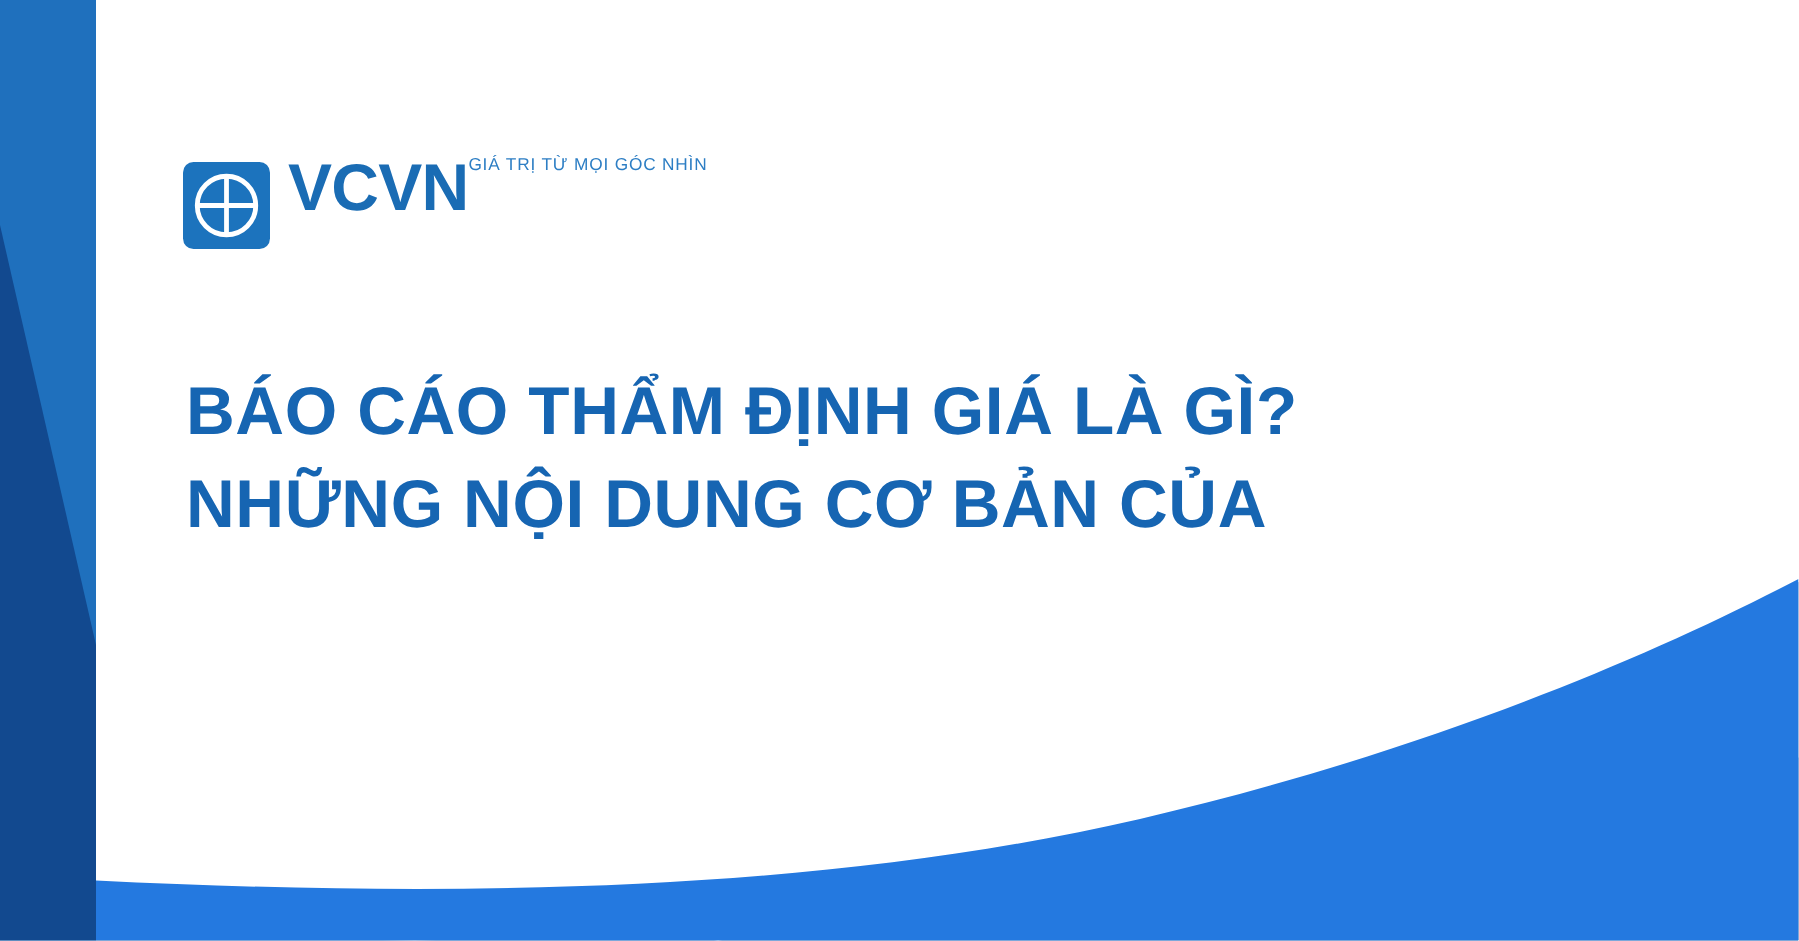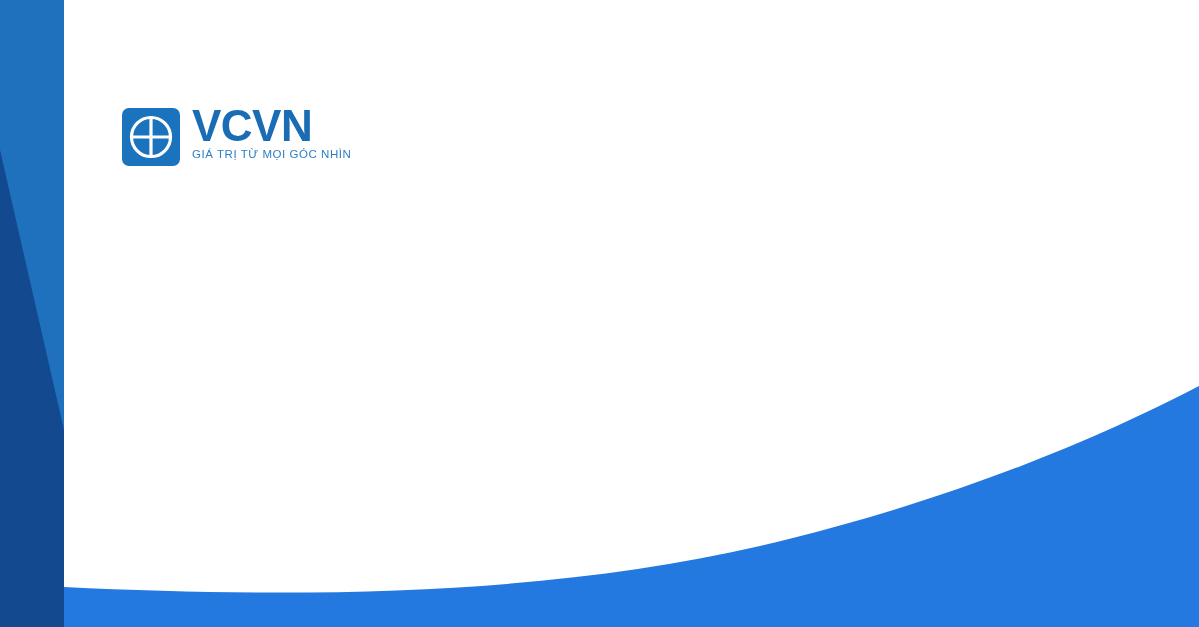--- a/index.html
+++ b/index.html
@@ -41,21 +41,20 @@
   }
   .logo-mark {
     width: 58px;
     height: 58px;
     flex: 0 0 auto;
     margin-top: 4px;
   }
   .logo-text {
     margin-left: 12px;
     display: flex;
-    flex-direction: column;
     align-items: flex-start;
     justify-content: center;
   }
   .logo-word {
     font-family: "Liberation Sans", sans-serif;
     font-weight: bold;
     font-size: 44px;
     line-height: 44px;
     letter-spacing: -0.5px;
     color: #1a6cb4;
@@ -118,15 +117,17 @@
       <line x1="8" y1="29" x2="50" y2="29" stroke="#ffffff" stroke-width="3.2"></line>
     </svg>
 
     <div class="logo-text">
       <div class="logo-word">VCVN</div>
       <div class="logo-tagline">GIÁ TRỊ TỪ MỌI GÓC NHÌN</div>
     </div>
   </div>
 
   <div class="headline">
+    <div class="headline-line">BÁO CÁO THẨM ĐỊNH GIÁ LÀ GÌ?</div>
+    <div class="headline-line">NHỮNG NỘI DUNG CƠ BẢN CỦA</div>
   </div>
 
 </div>
 
 </body></html>

